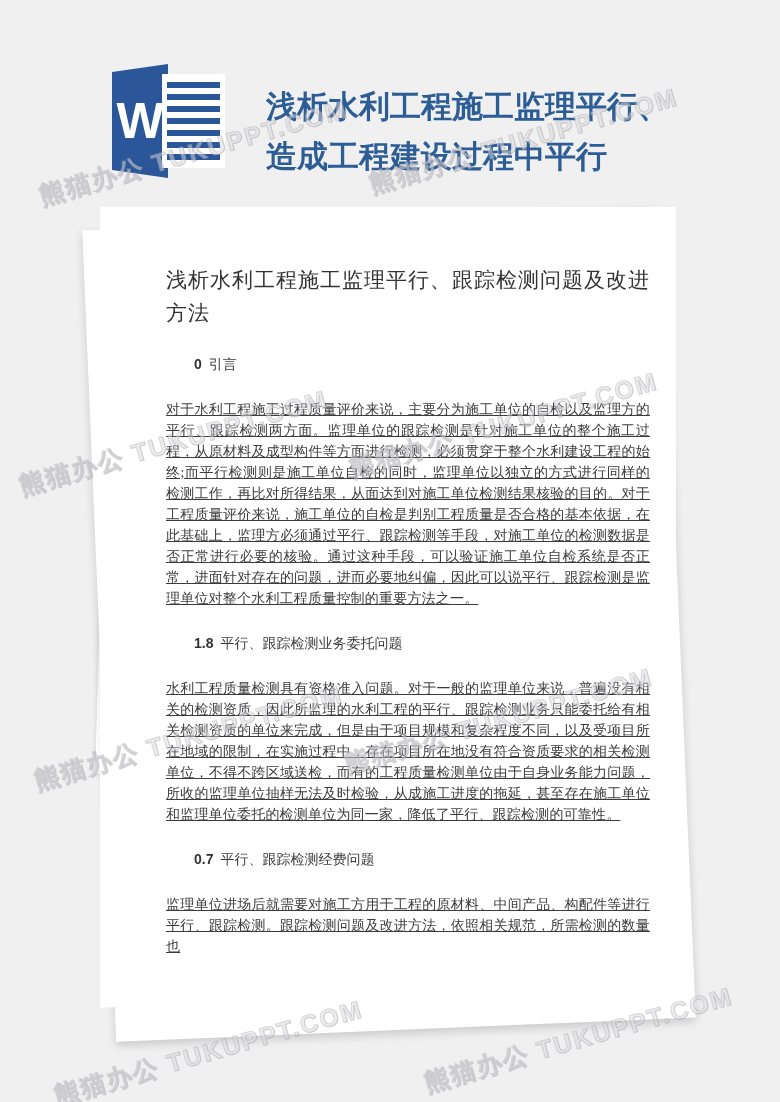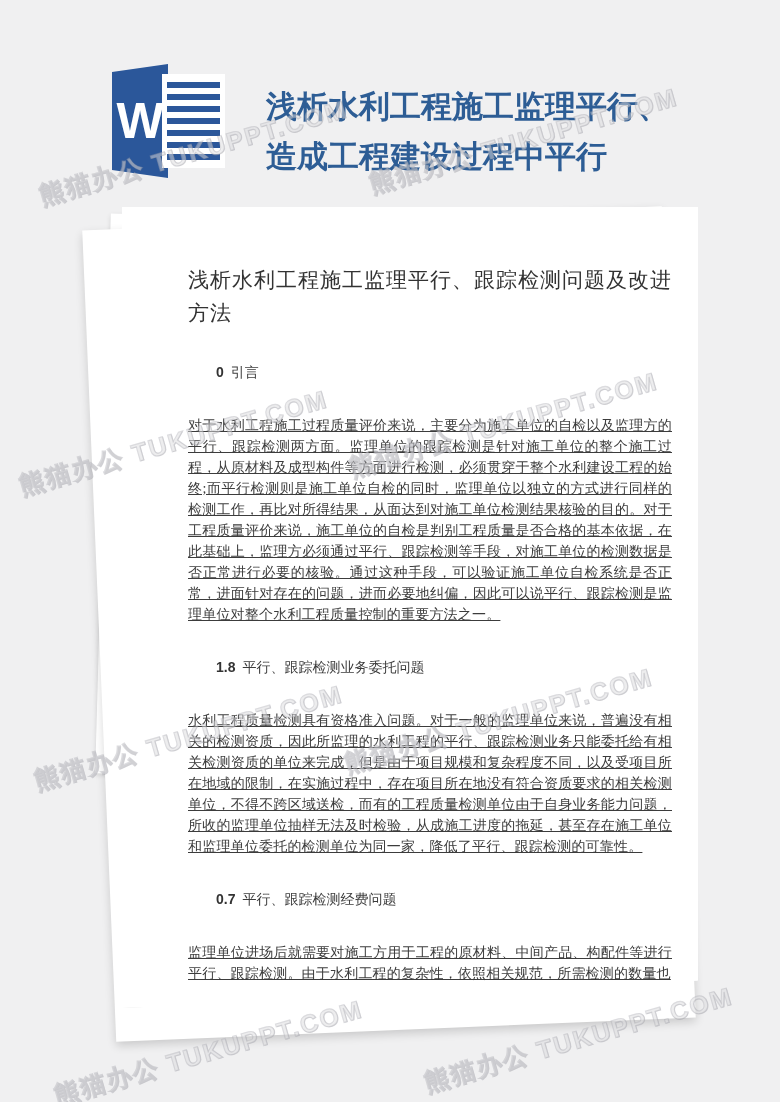--- a/index.html
+++ b/index.html
@@ -45,33 +45,33 @@
     left:103px;top:214px;width:40px;height:560px;
     transform:rotate(1.6deg);
     box-shadow:0 2px 5px rgba(0,0,0,.12);
   }
   .page-b{
     left:99px;top:218px;width:580px;height:812px;
     transform:rotate(-2.4deg);
     box-shadow:0 4px 10px rgba(0,0,0,.16);
   }
   .page-main{
-    left:122px;top:207px;width:576px;height:801px;
+    left:100px;top:207px;width:576px;height:801px;
     clip-path:polygon(0 0,100% 0,100% 96.6%,0 100%);
     box-shadow:0 2px 6px rgba(0,0,0,.14);
     padding:57px 26px 0 66px;box-sizing:border-box;
     font-family:"Liberation Serif","DejaVu Serif",serif;
     color:#3c3c3c;
   }
   .doc-title{
     margin:0 0 16px 0;font-weight:normal;color:#333;
     font-size:21px;line-height:33px;letter-spacing:1px;
     text-align:justify;
   }
-  .h{margin:32px 0;font-size:14px;line-height:21px;padding-left:28px;color:#3c3c3c;}
+  .h{margin:24px 0;font-size:14px;line-height:21px;padding-left:28px;color:#3c3c3c;}
   .hnum{font-family:"Liberation Sans","DejaVu Sans",sans-serif;font-weight:bold;margin-right:7px;color:#333;}
   .para{
     margin:0 0 14px 0;font-size:14px;line-height:21px;
     letter-spacing:.2px;text-align:justify;text-decoration:underline;
   }
 
   
   .watermarks{position:absolute;inset:0;pointer-events:none;z-index:50;}
   .wm{
     position:absolute;white-space:nowrap;
@@ -126,21 +126,21 @@
       <p class="para">对于水利工程施工过程质量评价来说，主要分为施工单位的自检以及监理方的平行、跟踪检测两方面。监理单位的跟踪检测是针对施工单位的整个施工过程，从原材料及成型构件等方面进行检测，必须贯穿于整个水利建设工程的始终;而平行检测则是施工单位自检的同时，监理单位以独立的方式进行同样的检测工作，再比对所得结果，从面达到对施工单位检测结果核验的目的。对于工程质量评价来说，施工单位的自检是判别工程质量是否合格的基本依据，在此基础上，监理方必须通过平行、跟踪检测等手段，对施工单位的检测数据是否正常进行必要的核验。通过这种手段，可以验证施工单位自检系统是否正常，进面针对存在的问题，进而必要地纠偏，因此可以说平行、跟踪检测是监理单位对整个水利工程质量控制的重要方法之一。</p>
 
 
 
       <p class="h"><span class="hnum">1.8</span><span>平行、跟踪检测业务委托问题</span></p>
 
       <p class="para">水利工程质量检测具有资格准入问题。对于一般的监理单位来说，普遍没有相关的检测资质，因此所监理的水利工程的平行、跟踪检测业务只能委托给有相关检测资质的单位来完成，但是由于项目规模和复杂程度不同，以及受项目所在地域的限制，在实施过程中，存在项目所在地没有符合资质要求的相关检测单位，不得不跨区域送检，而有的工程质量检测单位由于自身业务能力问题，所收的监理单位抽样无法及时检验，从成施工进度的拖延，甚至存在施工单位和监理单位委托的检测单位为同一家，降低了平行、跟踪检测的可靠性。</p>
 
       <p class="h"><span class="hnum">0.7</span><span>平行、跟踪检测经费问题</span></p>
 
-      <p class="para">监理单位进场后就需要对施工方用于工程的原材料、中间产品、构配件等进行平行、跟踪检测。由于水利工程的复杂性，依照相关规范，所需检测的数量也</p>
+      <p class="para">监理单位进场后就需要对施工方用于工程的原材料、中间产品、构配件等进行平行、跟踪检测。跟踪检测问题及改进方法，依照相关规范，所需检测的数量也</p>
     </div>
   </div>
 
   <div class="watermarks">
     <span class="wm wm1">熊猫办公 TUKUPPT.COM</span>
     <span class="wm wm2">熊猫办公 TUKUPPT.COM</span>
     <span class="wm wm3">熊猫办公 TUKUPPT.COM</span>
     <span class="wm wm4">熊猫办公 TUKUPPT.COM</span>
     <span class="wm wm5">熊猫办公 TUKUPPT.COM</span>
     <span class="wm wm6">熊猫办公 TUKUPPT.COM</span>

